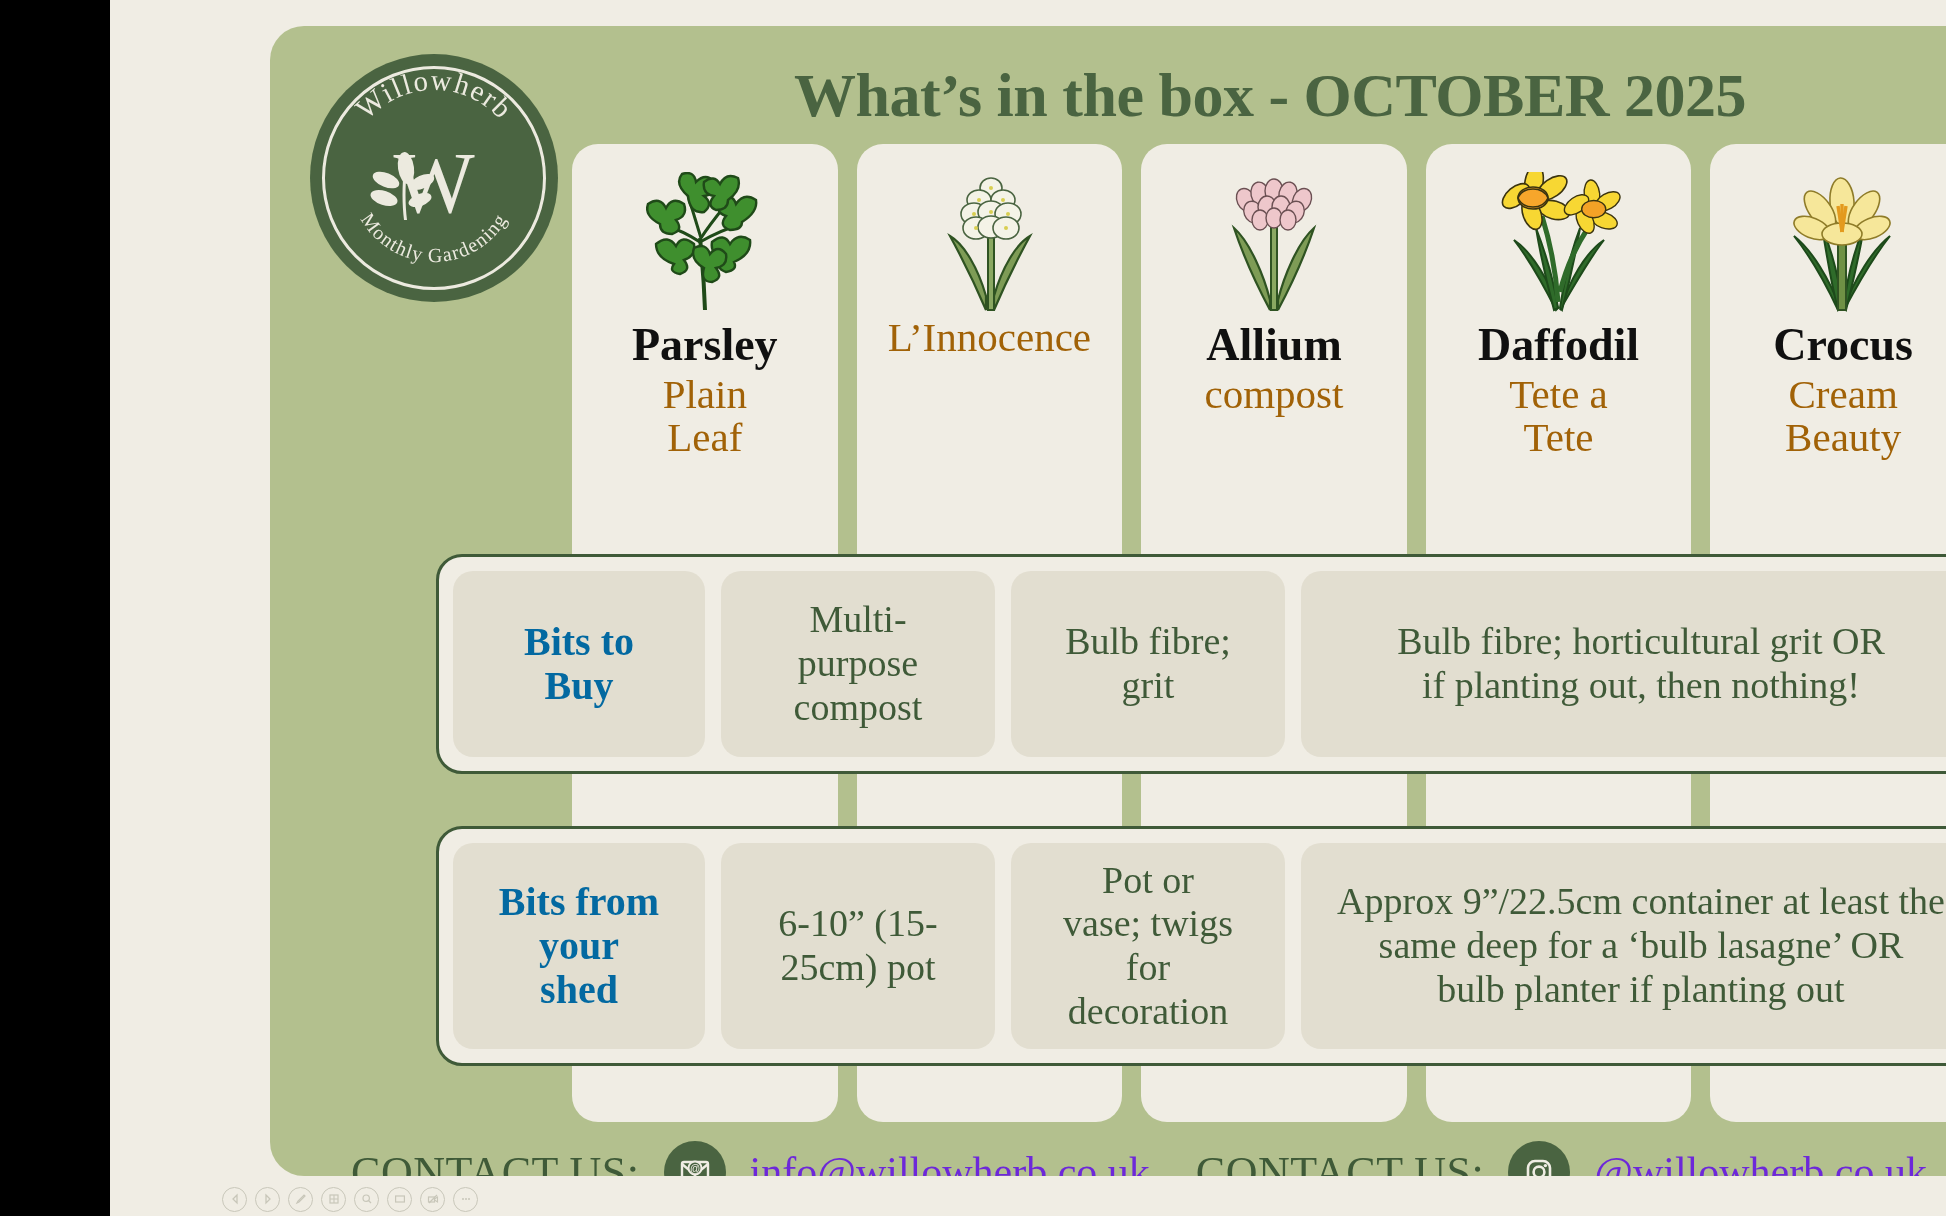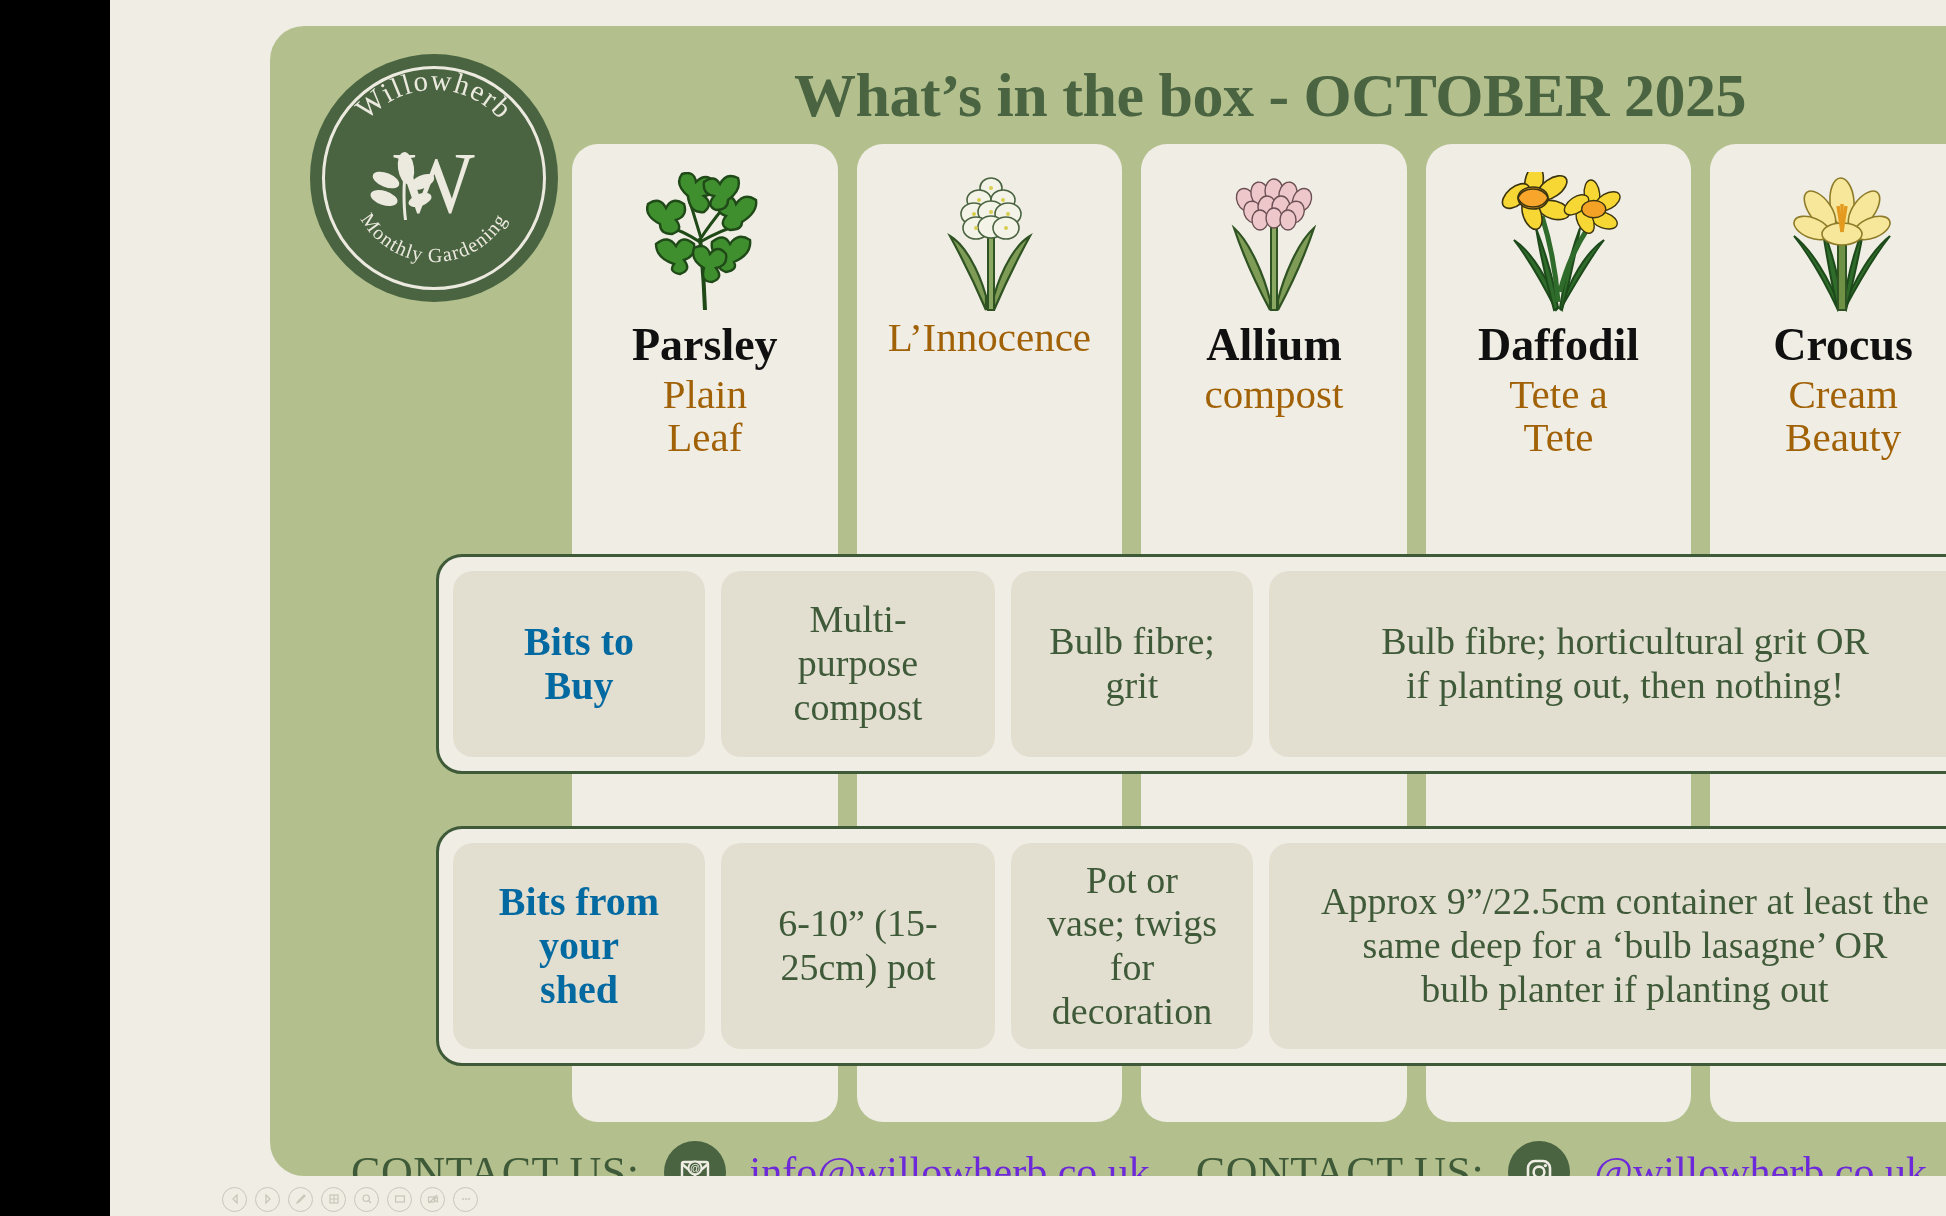--- a/index.html
+++ b/index.html
@@ -43,21 +43,21 @@
            border-radius:26px;display:flex;align-items:stretch;padding:14px;gap:16px;box-sizing:border-box;}
   #row-buy{top:528px;width:1562px;height:220px;}
   #row-shed{top:800px;width:1562px;height:240px;}
 
   .rowlabel{width:252px;background:#e2ded0;border-radius:20px;display:flex;align-items:center;
             justify-content:center;text-align:center;font-weight:bold;font-size:40px;line-height:1.1;
             color:#0369a1;}
   .cell{background:#e2ded0;border-radius:20px;display:flex;align-items:center;justify-content:center;
         text-align:center;font-size:38px;line-height:1.15;color:#3f5a38;padding:6px 10px;box-sizing:border-box;}
   .cell.c1{width:274px;}
-  .cell.c2{width:242px;}
+  .cell.c2{width:274px;}
   .cell.wide{flex:1;}
 
   
   .footer{position:absolute;left:0;top:1106px;width:1738px;height:80px;display:flex;
           align-items:center;justify-content:center;gap:46px;}
   .fgroup{display:flex;align-items:center;gap:24px;}
   .flabel{font-size:44px;color:#3f5a38;letter-spacing:0.5px;}
   .fval{font-size:42px;color:#6d28d9;}
   .fico{width:62px;height:62px;border-radius:50%;background:#4a6441;display:flex;
         align-items:center;justify-content:center;}

